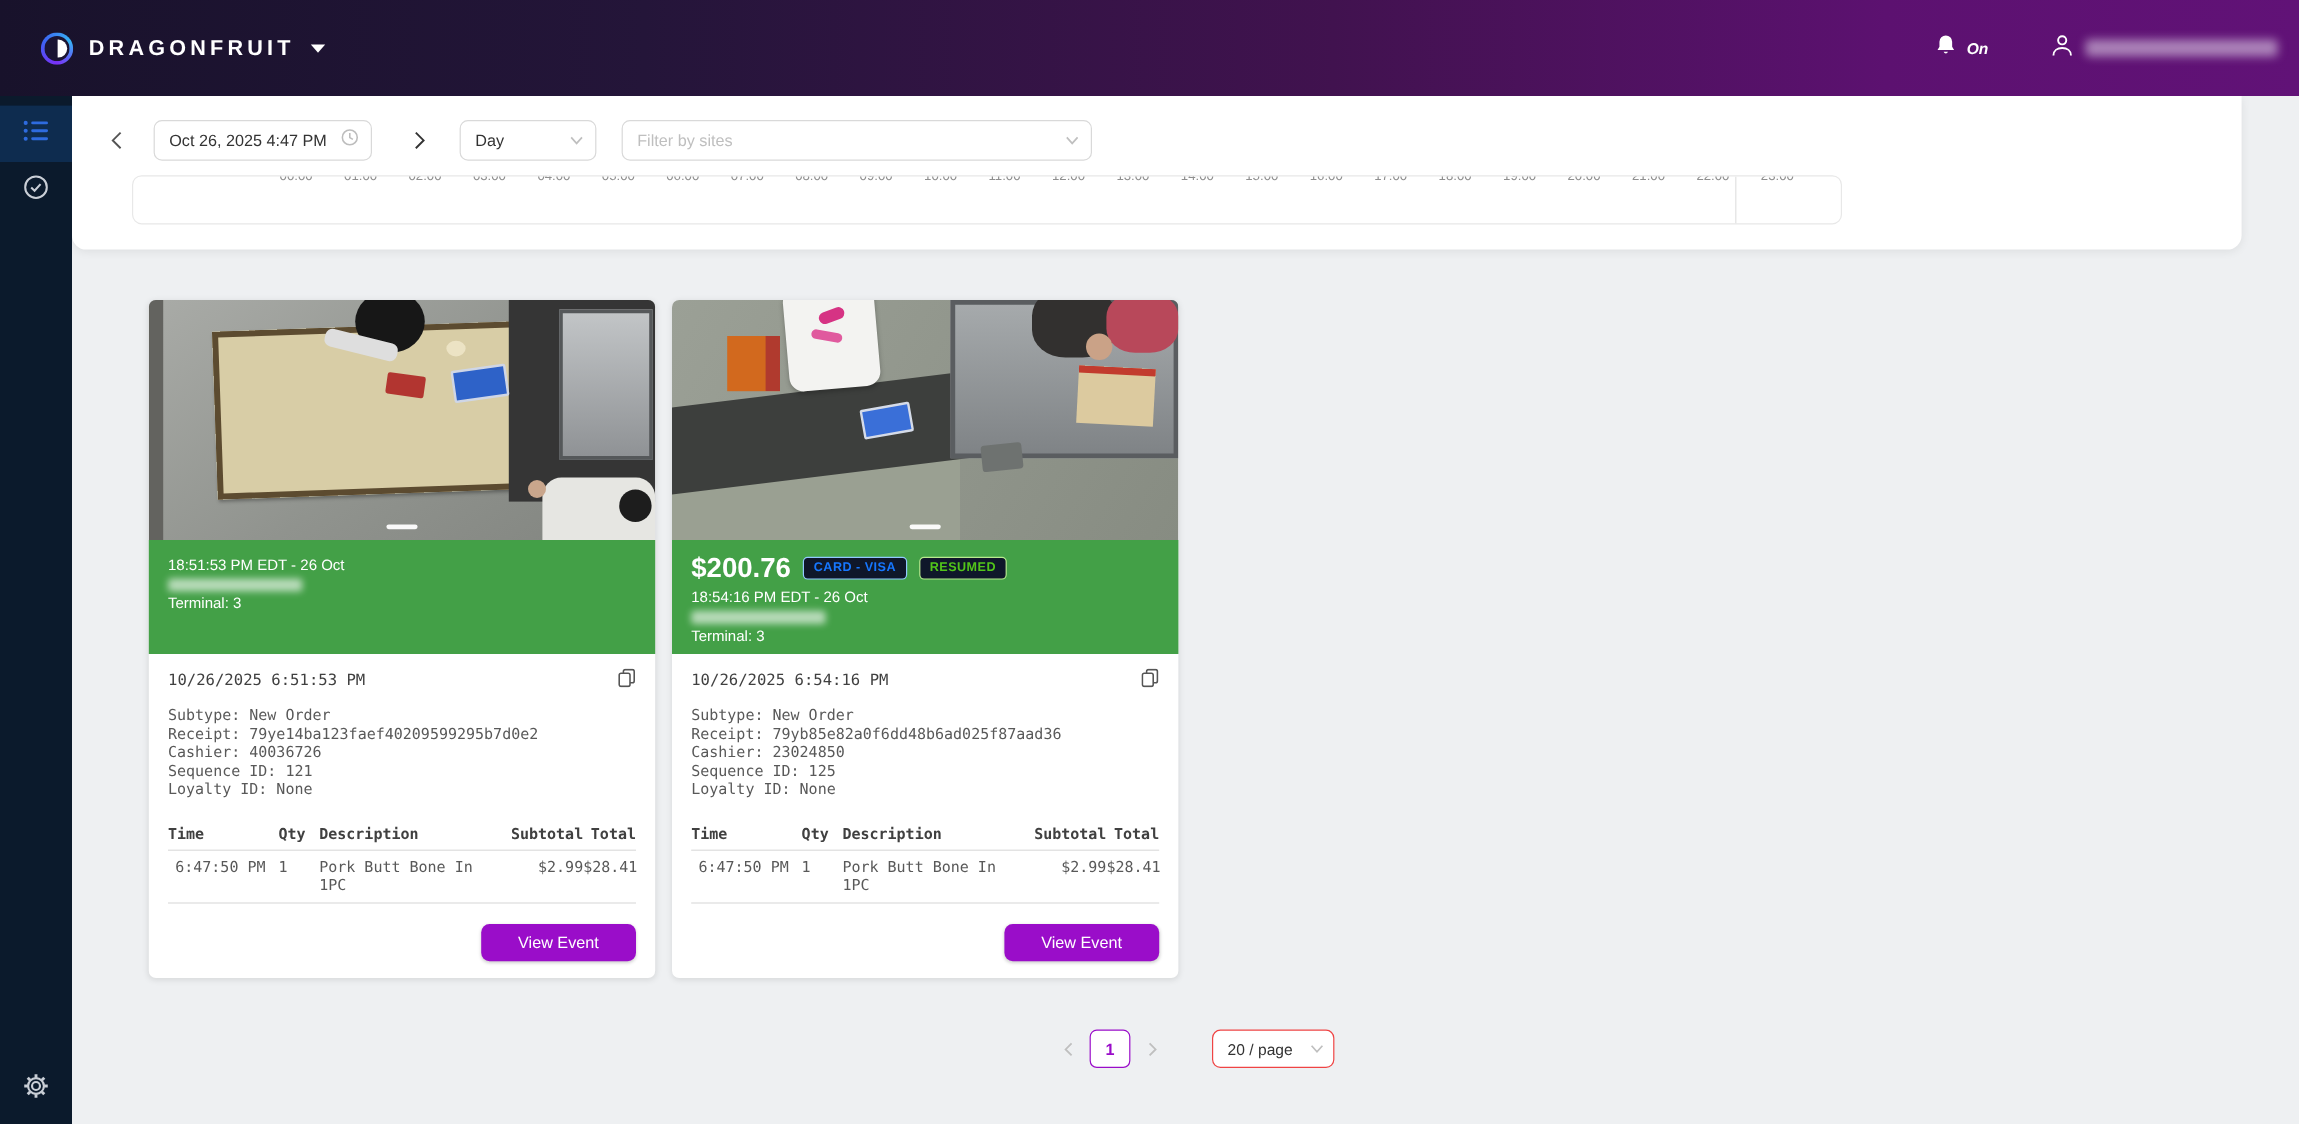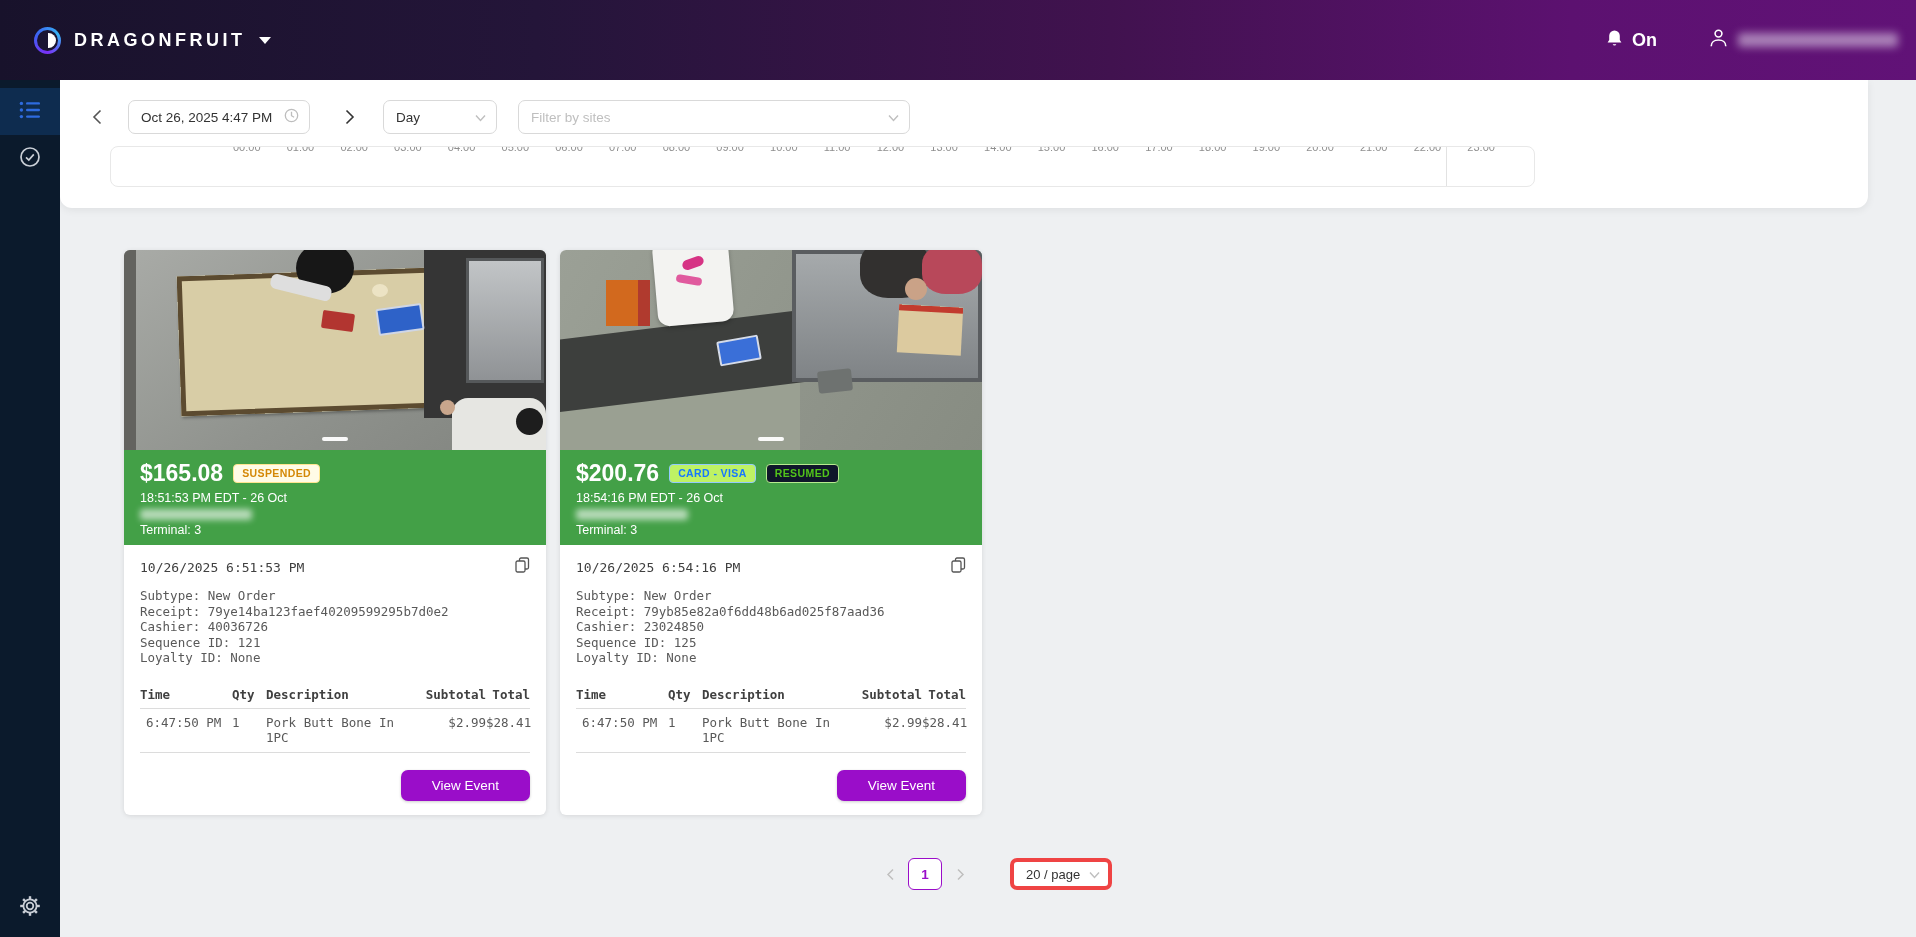--- a/index.html
+++ b/index.html
@@ -14,21 +14,21 @@
   .logo-ring { position:relative; width:27px; height:27px; border-radius:50%;
     border:3px solid transparent;
     background:linear-gradient(#1a1433,#1a1433) padding-box,
                conic-gradient(from 180deg,#7b2ff7,#3c63f2,#37b3f5,#7b2ff7) border-box; }
   .logo-half { position:absolute; left:11px; top:3px; width:8px; height:15px;
     background:#fff; border-radius:0 8px 8px 0; }
   .brand-title { color:#fff; font-size:18px; font-weight:bold; letter-spacing:3.5px; margin-left:13px;text-align:center; }
   .brand-caret { width:0; height:0; border-left:6px solid transparent; border-right:6px solid transparent;
     border-top:7px solid #fff; margin-left:13px; }
   .topbar-right { position:absolute; right:18px; top:0; height:80px; display:flex; align-items:center; }
-  .notif-label { color:#fff; font-size:18px; font-weight:bold; margin-left:9px; }
+  .notif-label { color:#fff; font-size:13px; font-weight:bold; margin-left:9px;font-style:italic; }
   .user-icon { margin-left:52px; }
   .redacted-user { width:160px; height:14px; margin-left:10px; border-radius:3px;
     background:rgba(233,222,240,0.55); filter:blur(4px); }
 
   
   .sidebar { position:absolute; left:0; top:80px; width:60px; height:857px; background:#0b1a2c; z-index:25; }
   .side-item { width:60px; height:47px; display:flex; align-items:center; justify-content:center; cursor:pointer; }
   .side-item.active { background:#0e2c4f; }
   .side-gear { position:absolute; left:0; bottom:16px; width:60px; display:flex; justify-content:center; cursor:pointer; }
 
@@ -99,21 +99,21 @@
   .t2-floor { left:0; top:130px; width:240px; height:70px; background:#9aa092; }
   .t2-item { left:258px; top:120px; width:34px; height:22px; background:#6e7270; border-radius:3px; transform:rotate(-6deg); }
 
   
   .banner { width:422px; height:95px; background:#43a047; color:#fff; padding:10px 16px 0; }
   .amount-row { display:flex; align-items:center; }
   .amount { font-size:23px; font-weight:bold; line-height:27px; }
   .tag { margin-left:10px; font-size:10.5px; font-weight:bold; letter-spacing:.4px; padding:3px 8px;
     border-radius:4px; border:1px solid transparent; line-height:1; }
   .tag-warning { background:#fffbe6; border-color:#ffe58f; color:#d48806; }
-  .tag-blue { background:#bef264; border-color:#91caff; color:#1677ff; }
+  .tag-blue { background:#0f172a; border-color:#91caff; color:#1677ff; }
   .tag-green { background:#0f172a; border-color:#b7eb8f; color:#52c41a; }
   .banner-ts { font-size:12.5px; margin-top:4px; }
   .redacted-site { width:112px; height:11px; margin-top:4px; border-radius:3px;
     background:rgba(255,255,255,0.62); filter:blur(3px); }
   .banner-terminal { font-size:12.5px; margin-top:3px; }
 
   
   .details { position:relative; padding:15px 16px 0; font-family:"DejaVu Sans Mono",monospace; }
   .dt-row { font-size:13px; color:#404040; }
   .copy-btn { position:absolute; right:16px; top:12px; cursor:pointer; }
@@ -127,21 +127,21 @@
   .action-row { display:flex; justify-content:flex-end; margin-top:17px; padding-right:0; }
   .view-btn { background:#9a0dc9; color:#fff; border:none; border-radius:7px; font-size:13.5px;
     font-family:"Liberation Sans",sans-serif; padding:8px 31px; cursor:pointer; box-shadow:0 1px 3px rgba(0,0,0,.2); }
 
   
   .pagination { position:absolute; left:878px; top:858px; display:flex; align-items:center; z-index:5; }
   .pg-chevron { width:24px; height:32px; display:flex; align-items:center; justify-content:center; cursor:pointer; }
   .pg-current { width:34px; height:32px; border:1.5px solid #9a0dc9; border-radius:6px; background:#fff;
     color:#9a0dc9; font-size:13.5px; font-weight:bold; display:flex; align-items:center; justify-content:center;
     margin:0 6px; cursor:pointer; }
-  .pg-size { width:102px; height:32px; border:4px solid #ef4444; border-radius:7px; background:#fff;
+  .pg-size { width:102px; height:32px; border:1px solid #ef4444; border-radius:7px; background:#fff;
     display:flex; align-items:center; padding:0 8px 0 12px; margin-left:38px; cursor:pointer; }
   .pg-size-label { flex:1; font-size:13px; color:#333; }
 </style>
 </head>
 <body>
 
 <div class="topbar">
   <div class="brand-group">
     <div class="logo-ring">
         <div class="logo-half"></div>
@@ -289,24 +289,20 @@
       <div class="t1-head"></div>
       <div class="t1-sleeve"></div>
     <div class="t1-tablet"></div>
       <div class="t1-red"></div>
       <div class="t1-person2"></div>
       <div class="t1-head2"></div>
       <div class="t1-hand"></div>
     <div class="scrub-dash"></div>
   </div>
   <div class="banner">
-    <div class="amount-row">
-      <span class="amount">$165.08</span>
-      <span class="tag tag-warning">SUSPENDED</span>
-    </div>
     <div class="banner-ts">18:51:53 PM EDT - 26 Oct</div>
     <div class="redacted-site"></div>
     <div class="banner-terminal">Terminal: 3</div>
   </div>
   <div class="details">
     <div class="dt-row">10/26/2025 6:51:53 PM</div>
     <span class="copy-btn">
       <svg width="15" height="16" viewBox="0 0 15 16" fill="#fff" stroke="#555" stroke-width="1.3">
           <rect x="4.5" y="1" width="9" height="11" rx="1.5"></rect>
           <rect x="1" y="4" width="9" height="11" rx="1.5"></rect>

